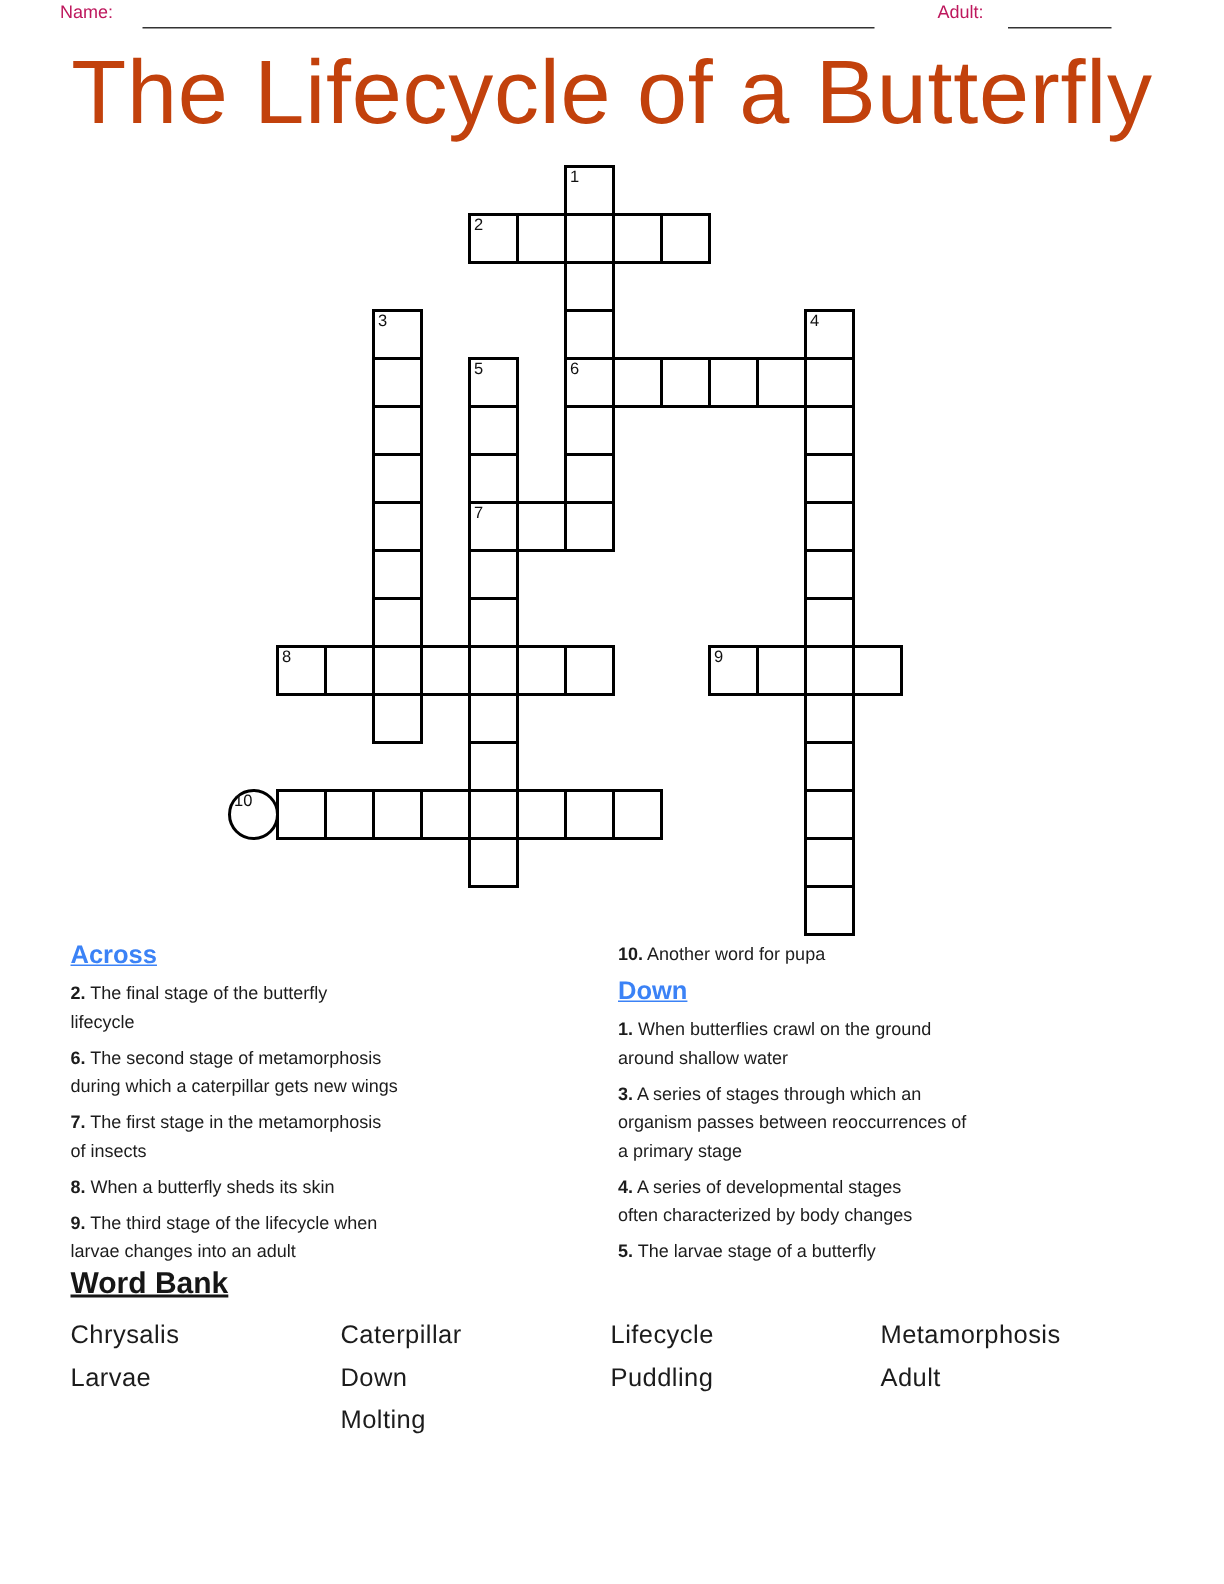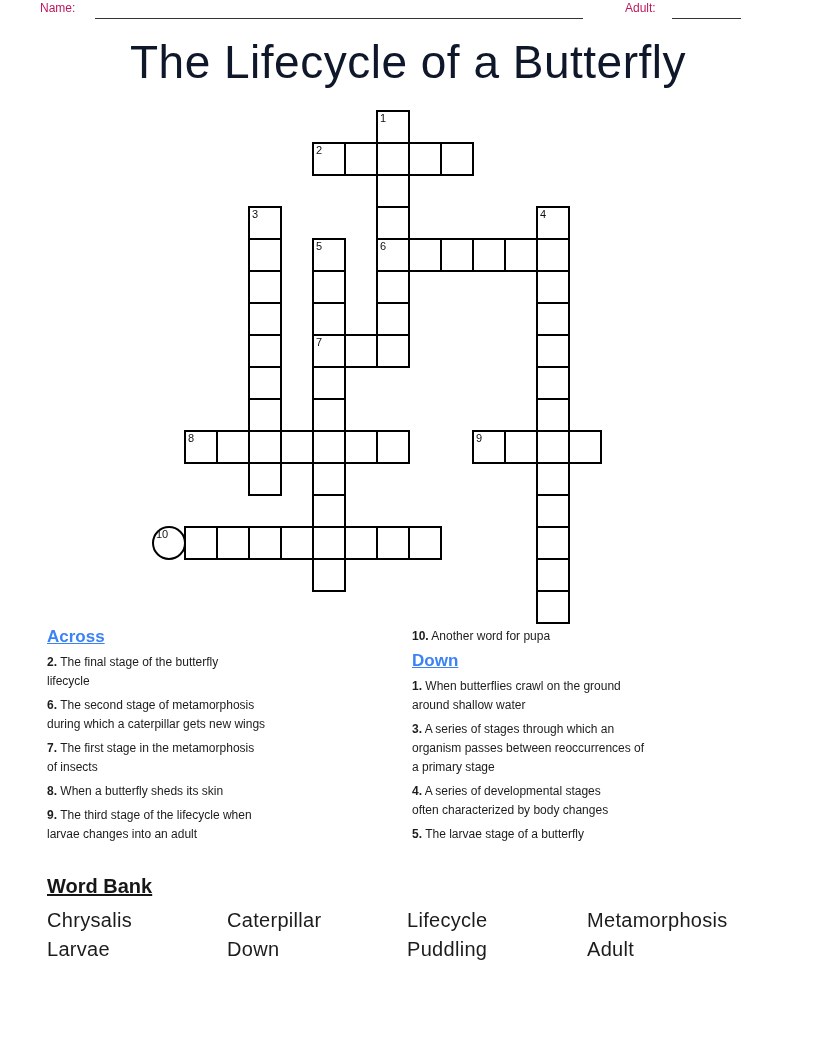--- a/index.html
+++ b/index.html
@@ -10,22 +10,22 @@
   }
   .page { position:absolute; inset:0; background:#fff; }
 
   
   .hdr-label { position:absolute; top:1px; font-size:12px; color:#be185d; }
   .blank-line { position:absolute; top:0; height:18px; border-bottom:1.6px solid #333; }
 
   
   .title {
     position:absolute; top:36px; left:0; width:816px;
-    text-align:center; font-size:46px; line-height:52px;
-    letter-spacing:0.5px; color:#0f172a; font-weight:400;
+    text-align:center; font-size:60px; line-height:52px;
+    letter-spacing:0.5px; color:#c2410c; font-weight:400;
   }
 
   
   .grid { position:absolute; left:152px; top:110px; width:452px; height:516px; }
   .cell {
     position:absolute; width:34px; height:34px; box-sizing:border-box;
     border:2px solid var(--line, #000); background:#fff;
   }
   .cell .num {
     position:absolute; top:0px; left:2px;
@@ -40,28 +40,28 @@
     font-size:17px; font-weight:bold; text-decoration:underline;
     line-height:20px; margin:0 0 6px 0; color:#3b82f6;
   }
   p.clue {
     font-size:12px; line-height:19px; margin:0 0 5px 0;
     white-space:pre-line; color:#1c1c1c;
   }
   p.clue b { font-weight:bold; }
 
   
-  .wordbank { position:absolute; left:47px; top:845px; width:722px;margin-top:30px; }
+  .wordbank { position:absolute; left:47px; top:845px; width:722px; }
   .wb-heading {
     font-size:20px; font-weight:bold; text-decoration:underline;
     line-height:22px; margin:0 0 9px 0; color:#161616;
   }
   .wb-cols { display:flex; }
   .wb-col { width:180px; }
-  .wb-word { font-size:20px; line-height:28.5px; letter-spacing:0.3px; color:#1c1c1c; }
+  .wb-word { font-size:17px; line-height:28.5px; letter-spacing:0.3px; color:#1c1c1c; }
 </style>
 </head>
 <body>
 
 <div class="page">
 
   <span class="hdr-label" style="left:40px;">Name:</span>
   <div class="blank-line" style="left:95px; width:488px;"></div>
   <span class="hdr-label" style="left:625px;">Adult:</span>
   <div class="blank-line" style="left:672px; width:69px;"></div>
@@ -187,20 +187,21 @@
   <div class="wordbank">
     <div class="wb-heading">Word Bank</div>
     <div class="wb-cols">
         <div class="wb-col">
           <div class="wb-word">Chrysalis</div>
           <div class="wb-word">Larvae</div>
         </div>
         <div class="wb-col">
           <div class="wb-word">Caterpillar</div>
           <div class="wb-word">Down</div>
+          <div class="wb-word">Molting</div>
         </div>
         <div class="wb-col">
           <div class="wb-word">Lifecycle</div>
           <div class="wb-word">Puddling</div>
         </div>
         <div class="wb-col">
           <div class="wb-word">Metamorphosis</div>
           <div class="wb-word">Adult</div>
         </div>
       </div>

